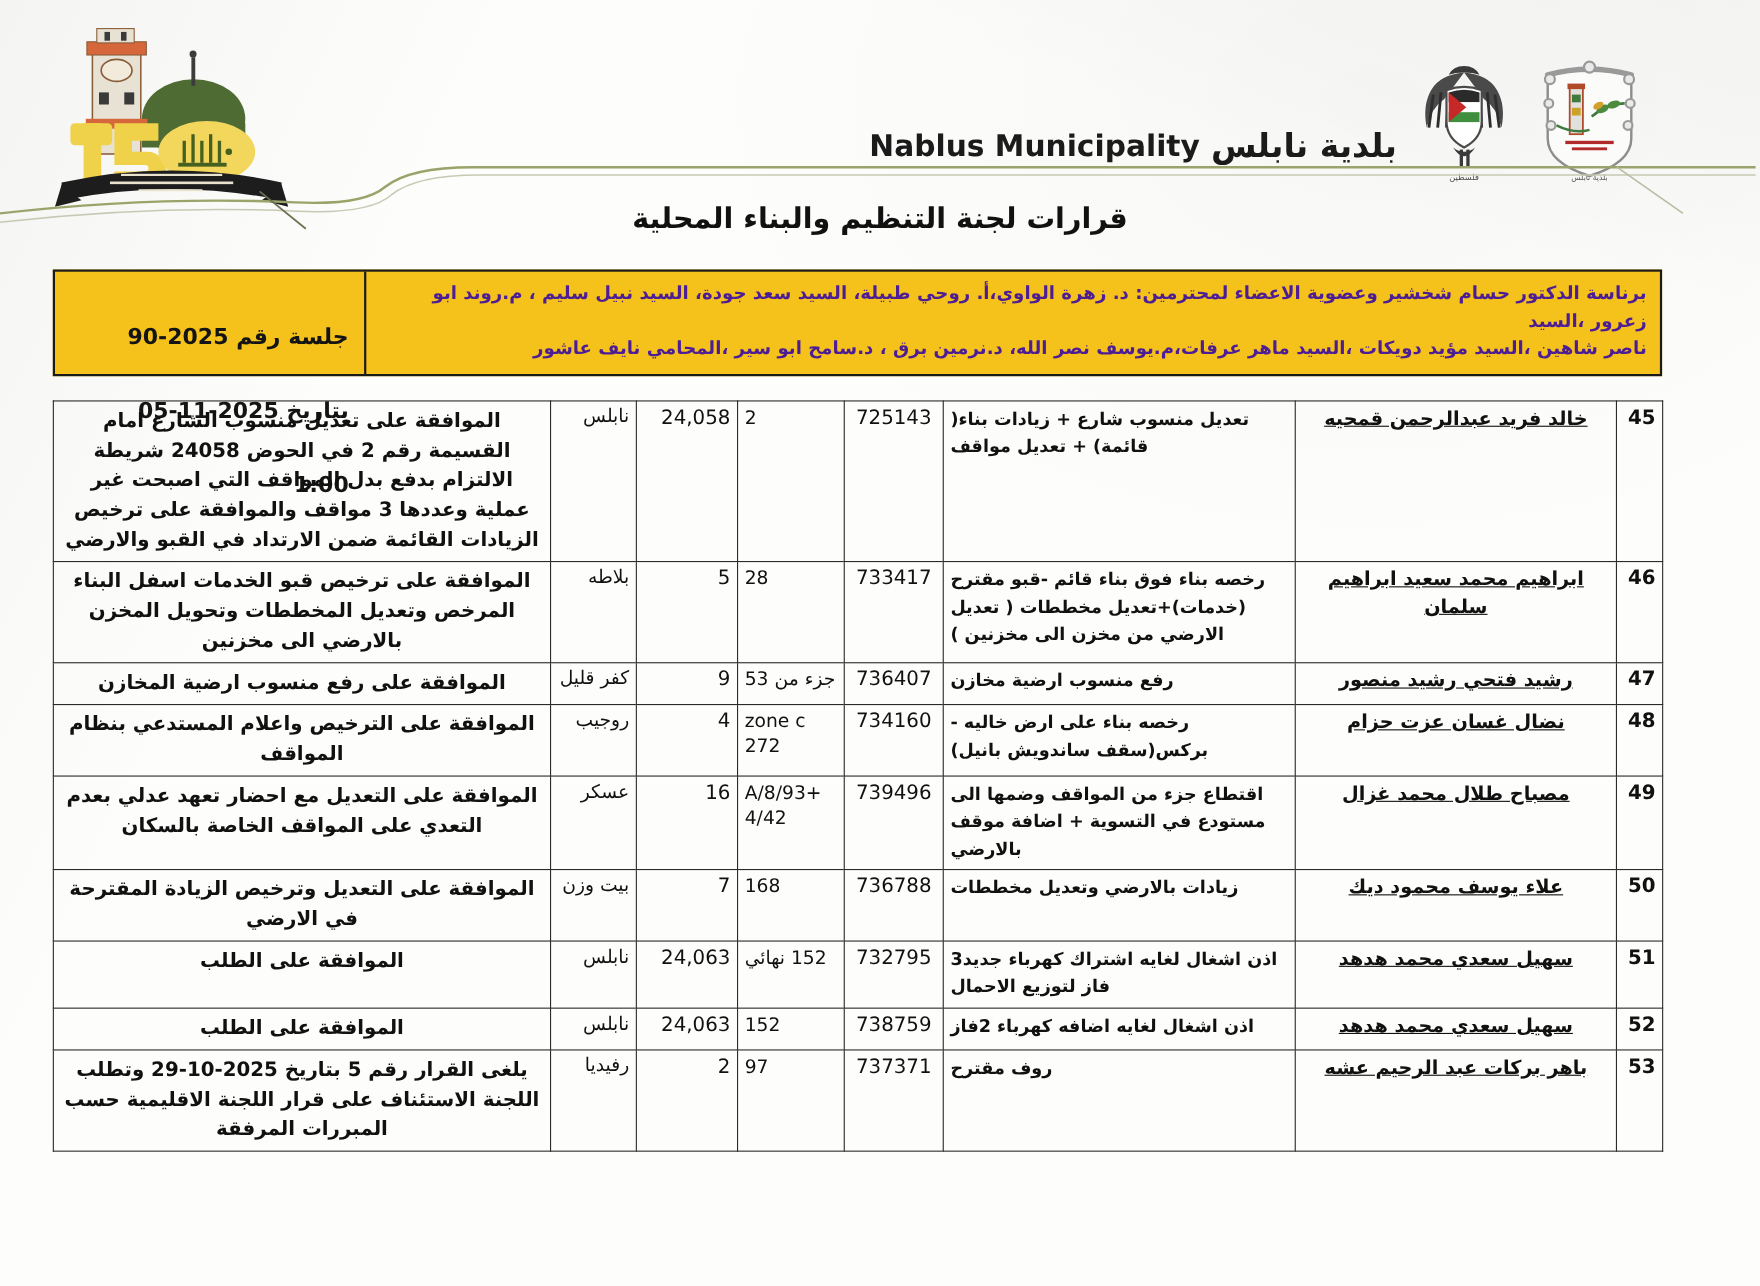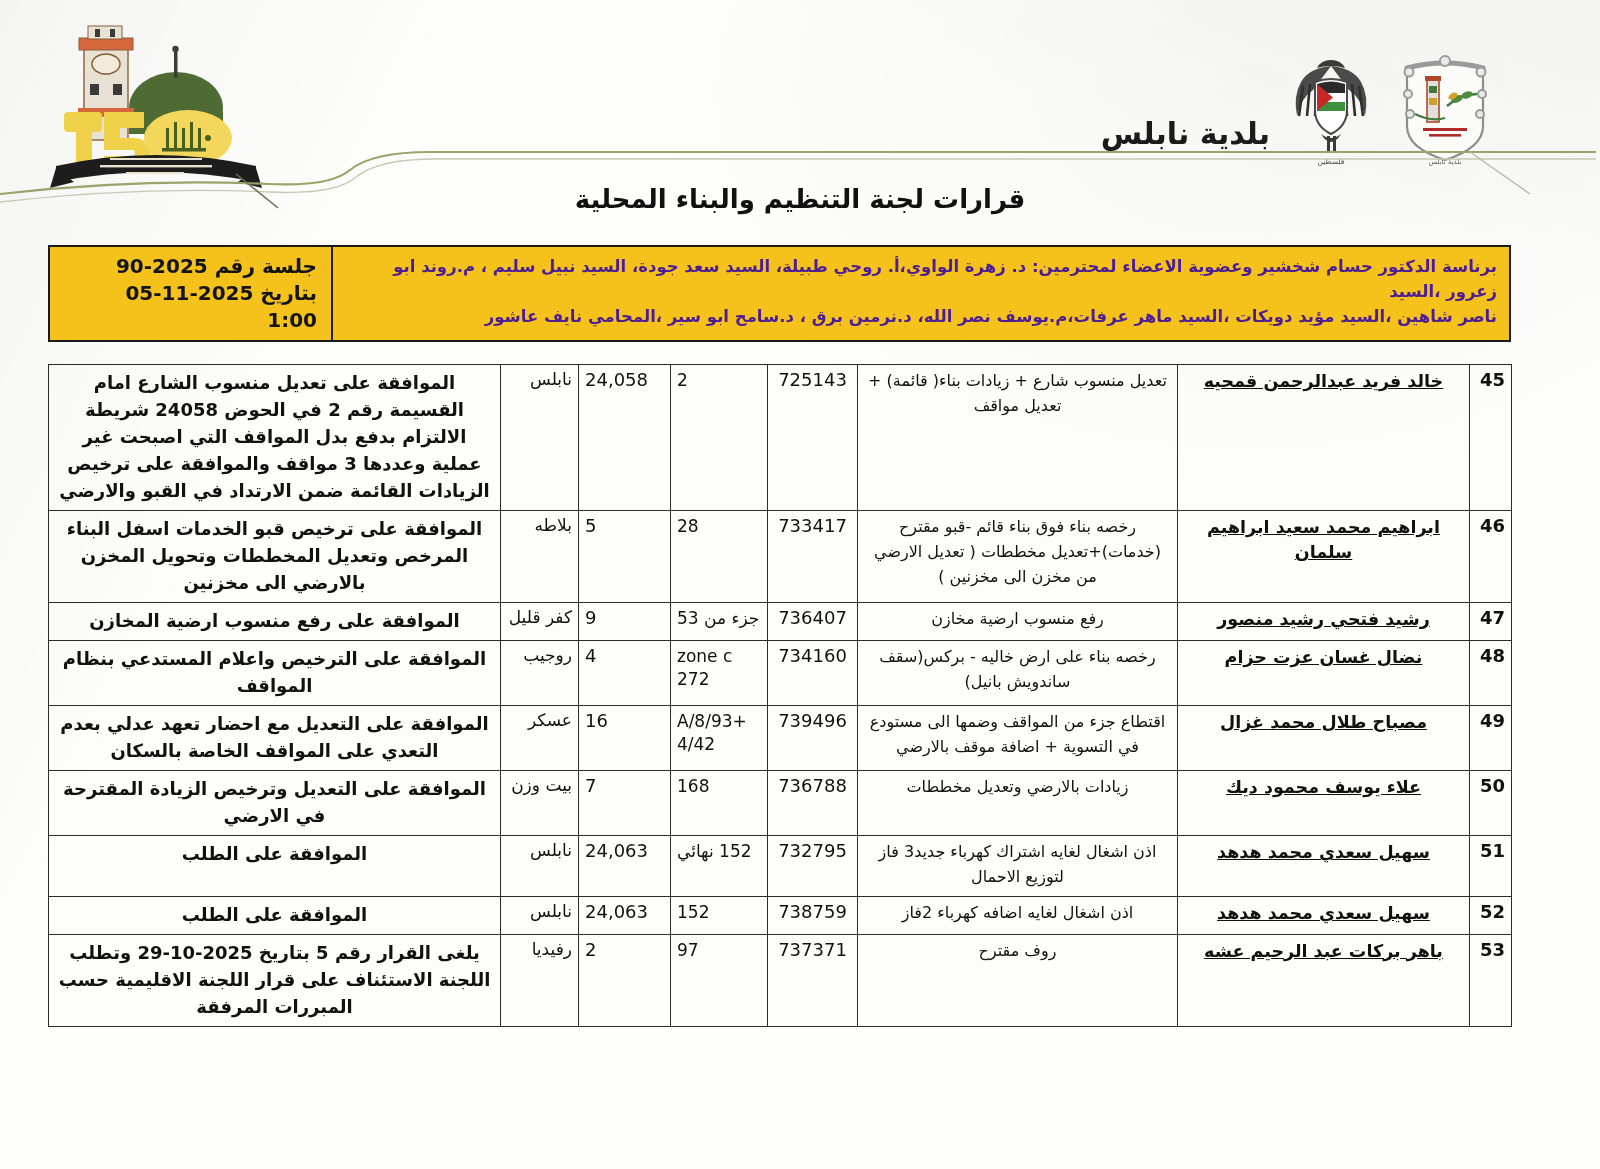--- a/index.html
+++ b/index.html
@@ -82,42 +82,42 @@
   .band-session{
     flex:0 0 283px;
     border-right:2px solid #1a1a1a;
     padding:6px 14px 6px 10px;
     font-size:20px;font-weight:bold;line-height:1.36;
     color:#141414;
     text-align:right;
     box-sizing:border-box;
     direction:rtl;
   }
-  .band-session div{white-space:nowrap;}
+  .band-session div{white-space:nowrap;margin-top:40px;}
 
   
   table.decisions{
     position:absolute;left:48px;top:364px;width:1463px;
     border-collapse:collapse;
     table-layout:fixed;
     direction:rtl;
   }
   table.decisions td{
     border:1px solid #2a2a2a;
     vertical-align:top;
     padding:4px 6px 6px 6px;
     box-sizing:border-box;
     background:transparent;
   }
   .c-idx{width:42px;text-align:right;font-size:18px;font-weight:bold;padding-top:6px;}
   .c-name{width:292px;text-align:center;font-size:17.5px;font-weight:bold;line-height:1.45;padding-top:6px;text-decoration:underline;}
-  .c-desc{width:320px;text-align:center;font-size:16px;font-weight:normal;line-height:1.55;padding-top:5px;}
+  .c-desc{width:320px;text-align:left;font-size:16px;font-weight:bold;line-height:1.55;padding-top:5px;}
   .c-req{width:90px;text-align:center;font-size:18px;font-weight:normal;padding-top:6px;direction:ltr;}
   .c-plot{width:97px;text-align:left;font-size:17px;font-weight:normal;padding-top:6px;line-height:1.35;}
-  .c-basin{width:92px;text-align:left;font-size:18px;font-weight:normal;padding-top:6px;direction:ltr;}
+  .c-basin{width:92px;text-align:right;font-size:18px;font-weight:normal;padding-top:6px;direction:ltr;}
   .c-loc{width:78px;font-size:17px;font-weight:normal;padding-top:6px;}
   .c-dec{width:452px;text-align:center;font-size:18px;font-weight:bold;line-height:1.5;padding-top:6px;}
 </style>
 </head>
 <body>
 
 <div class="sheet">
   <div class="paper"></div>
 
   <div class="letterhead">
@@ -163,20 +163,21 @@
         <g fill="#e9e2cf">
           <rect x="62" y="142" width="92" height="2"></rect>
           <rect x="52" y="149" width="112" height="2.4"></rect>
           <rect x="78" y="156" width="58" height="1.8"></rect>
         </g>
       </svg>
     </div>
 
     <div class="brandline">
       <span class="brand-ar">بلدية نابلس</span>
+      <span class="brand-en">Nablus Municipality</span>
     </div>
 
     <div class="crests">
       <div class="crest">
         <svg width="100" height="118" viewBox="0 0 100 118" xmlns="http://www.w3.org/2000/svg">
           <path d="M12 16 q38 -10 76 0 l0 58 q0 22 -38 34 q-38 -12 -38 -34 Z" fill="#fbfbfa" stroke="#8d8d8d" stroke-width="2.2"></path>
           <path d="M12 16 q38 -10 76 0" fill="none" stroke="#9a9a9a" stroke-width="5" stroke-linecap="round"></path>
           <g stroke="#9a9a9a" stroke-width="2" fill="#eaeaea">
             <circle cx="14" cy="20" r="4.5"></circle>
               <circle cx="86" cy="20" r="4.5"></circle>

